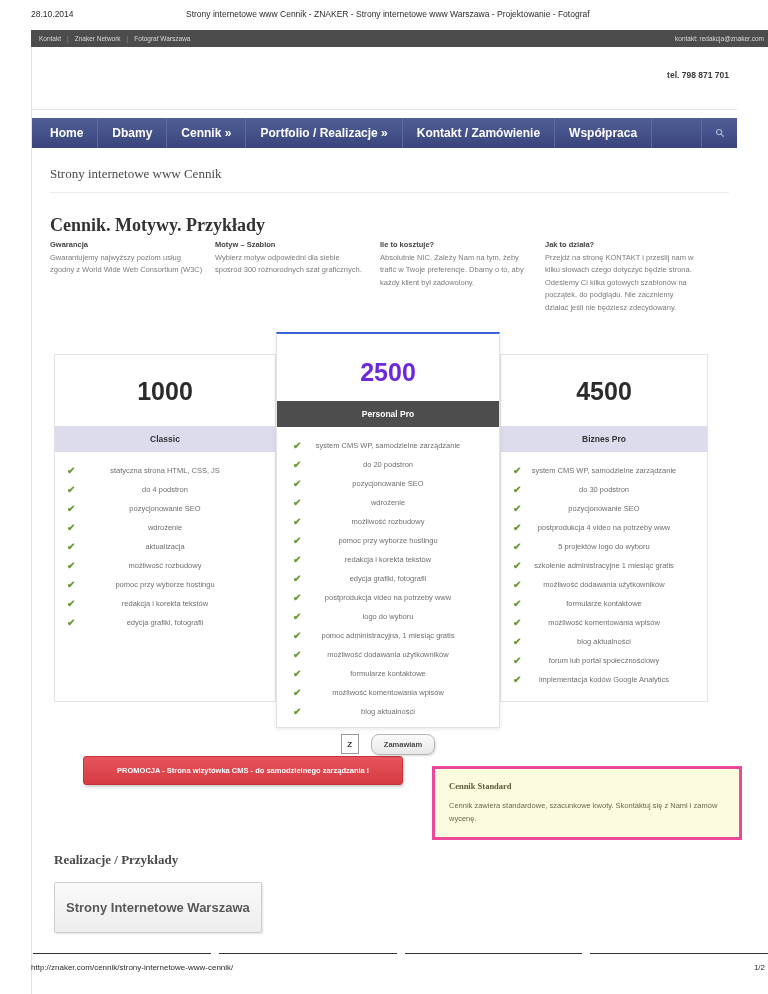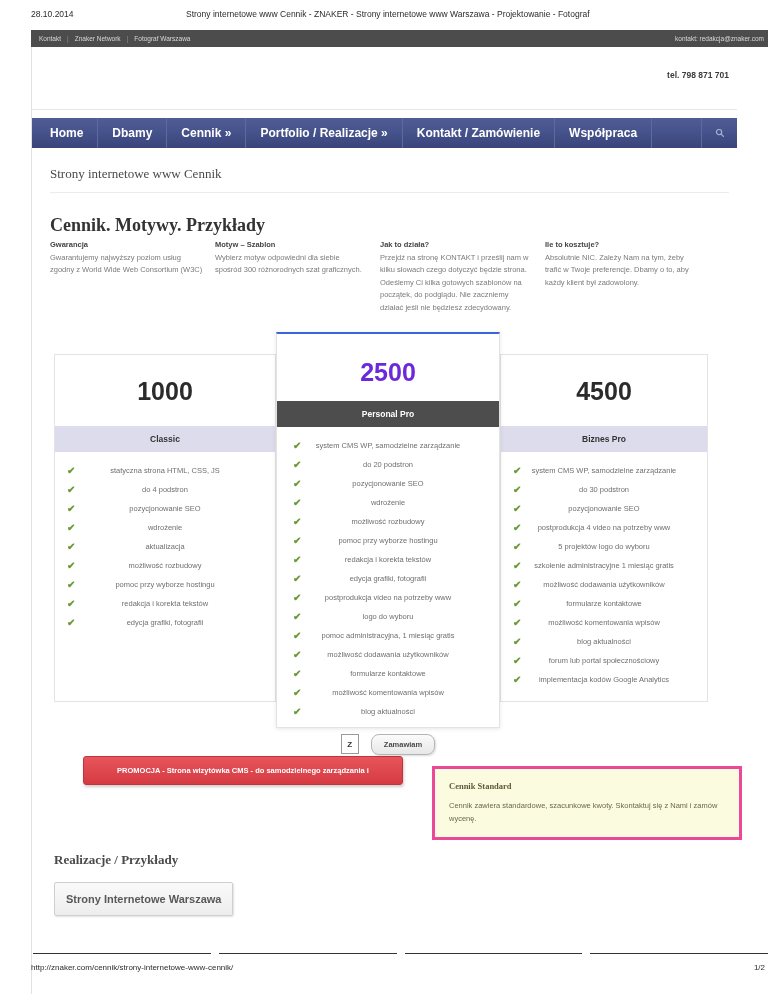--- a/index.html
+++ b/index.html
@@ -165,21 +165,21 @@
 
   
   .h2 {
     margin: 26px 0 0 22px;
     font-family: "Liberation Serif", serif; font-size: 13px; color: #4a4a4a;
   }
   .tag-btn {
     display: inline-block; margin: 14px 0 0 22px;
     background: linear-gradient(to bottom,#fafafa,#ededed);
     border: 1px solid #cfcfcf; border-radius: 2px;
-    padding: 10px 11px; font-size: 11px; font-weight: bold; color: #585858;
+    padding: 17px 11px; font-size: 13px; font-weight: bold; color: #585858;
     box-shadow: 1px 1px 2px rgba(0,0,0,.12);
   }
 
   
   .foot-rules {
     position: absolute; left: 33px; right: 0; top: 953px;
     display: flex; gap: 8px;
   }
   .foot-rules div { height: 1px; background: #333; flex: 1; }
 
@@ -245,26 +245,26 @@
     <div class="features">
       <div class="feat">
         <h4>Gwarancja</h4>
         <p>Gwarantujemy najwyższy poziom usług zgodny z World Wide Web Consortium (W3C)</p>
       </div>
       <div class="feat">
         <h4>Motyw – Szablon</h4>
         <p>Wybierz motyw odpowiedni dla siebie spośród 300 różnorodnych szat graficznych.</p>
       </div>
       <div class="feat">
+        <h4>Ile to kosztuje?</h4>
+        <p>Absolutnie NIC. Zależy Nam na tym, żeby trafić w Twoje preferencje. Dbamy o to, aby każdy klient był zadowolony.</p>
+      </div>
+      <div class="feat">
         <h4>Jak to działa?</h4>
         <p>Przejdź na stronę KONTAKT i prześlij nam w kilku słowach czego dotyczyć będzie strona. Odeślemy Ci kilka gotowych szablonów na początek, do podglądu. Nie zaczniemy działać jeśli nie będziesz zdecydowany.</p>
-      </div>
-      <div class="feat">
-        <h4>Ile to kosztuje?</h4>
-        <p>Absolutnie NIC. Zależy Nam na tym, żeby trafić w Twoje preferencje. Dbamy o to, aby każdy klient był zadowolony.</p>
       </div>
     </div>
 
     
     <div class="pricing">
 
       <div class="plan plan-a">
         <div class="price">1000</div>
         <div class="plan-title">Classic</div>
         <ul>

